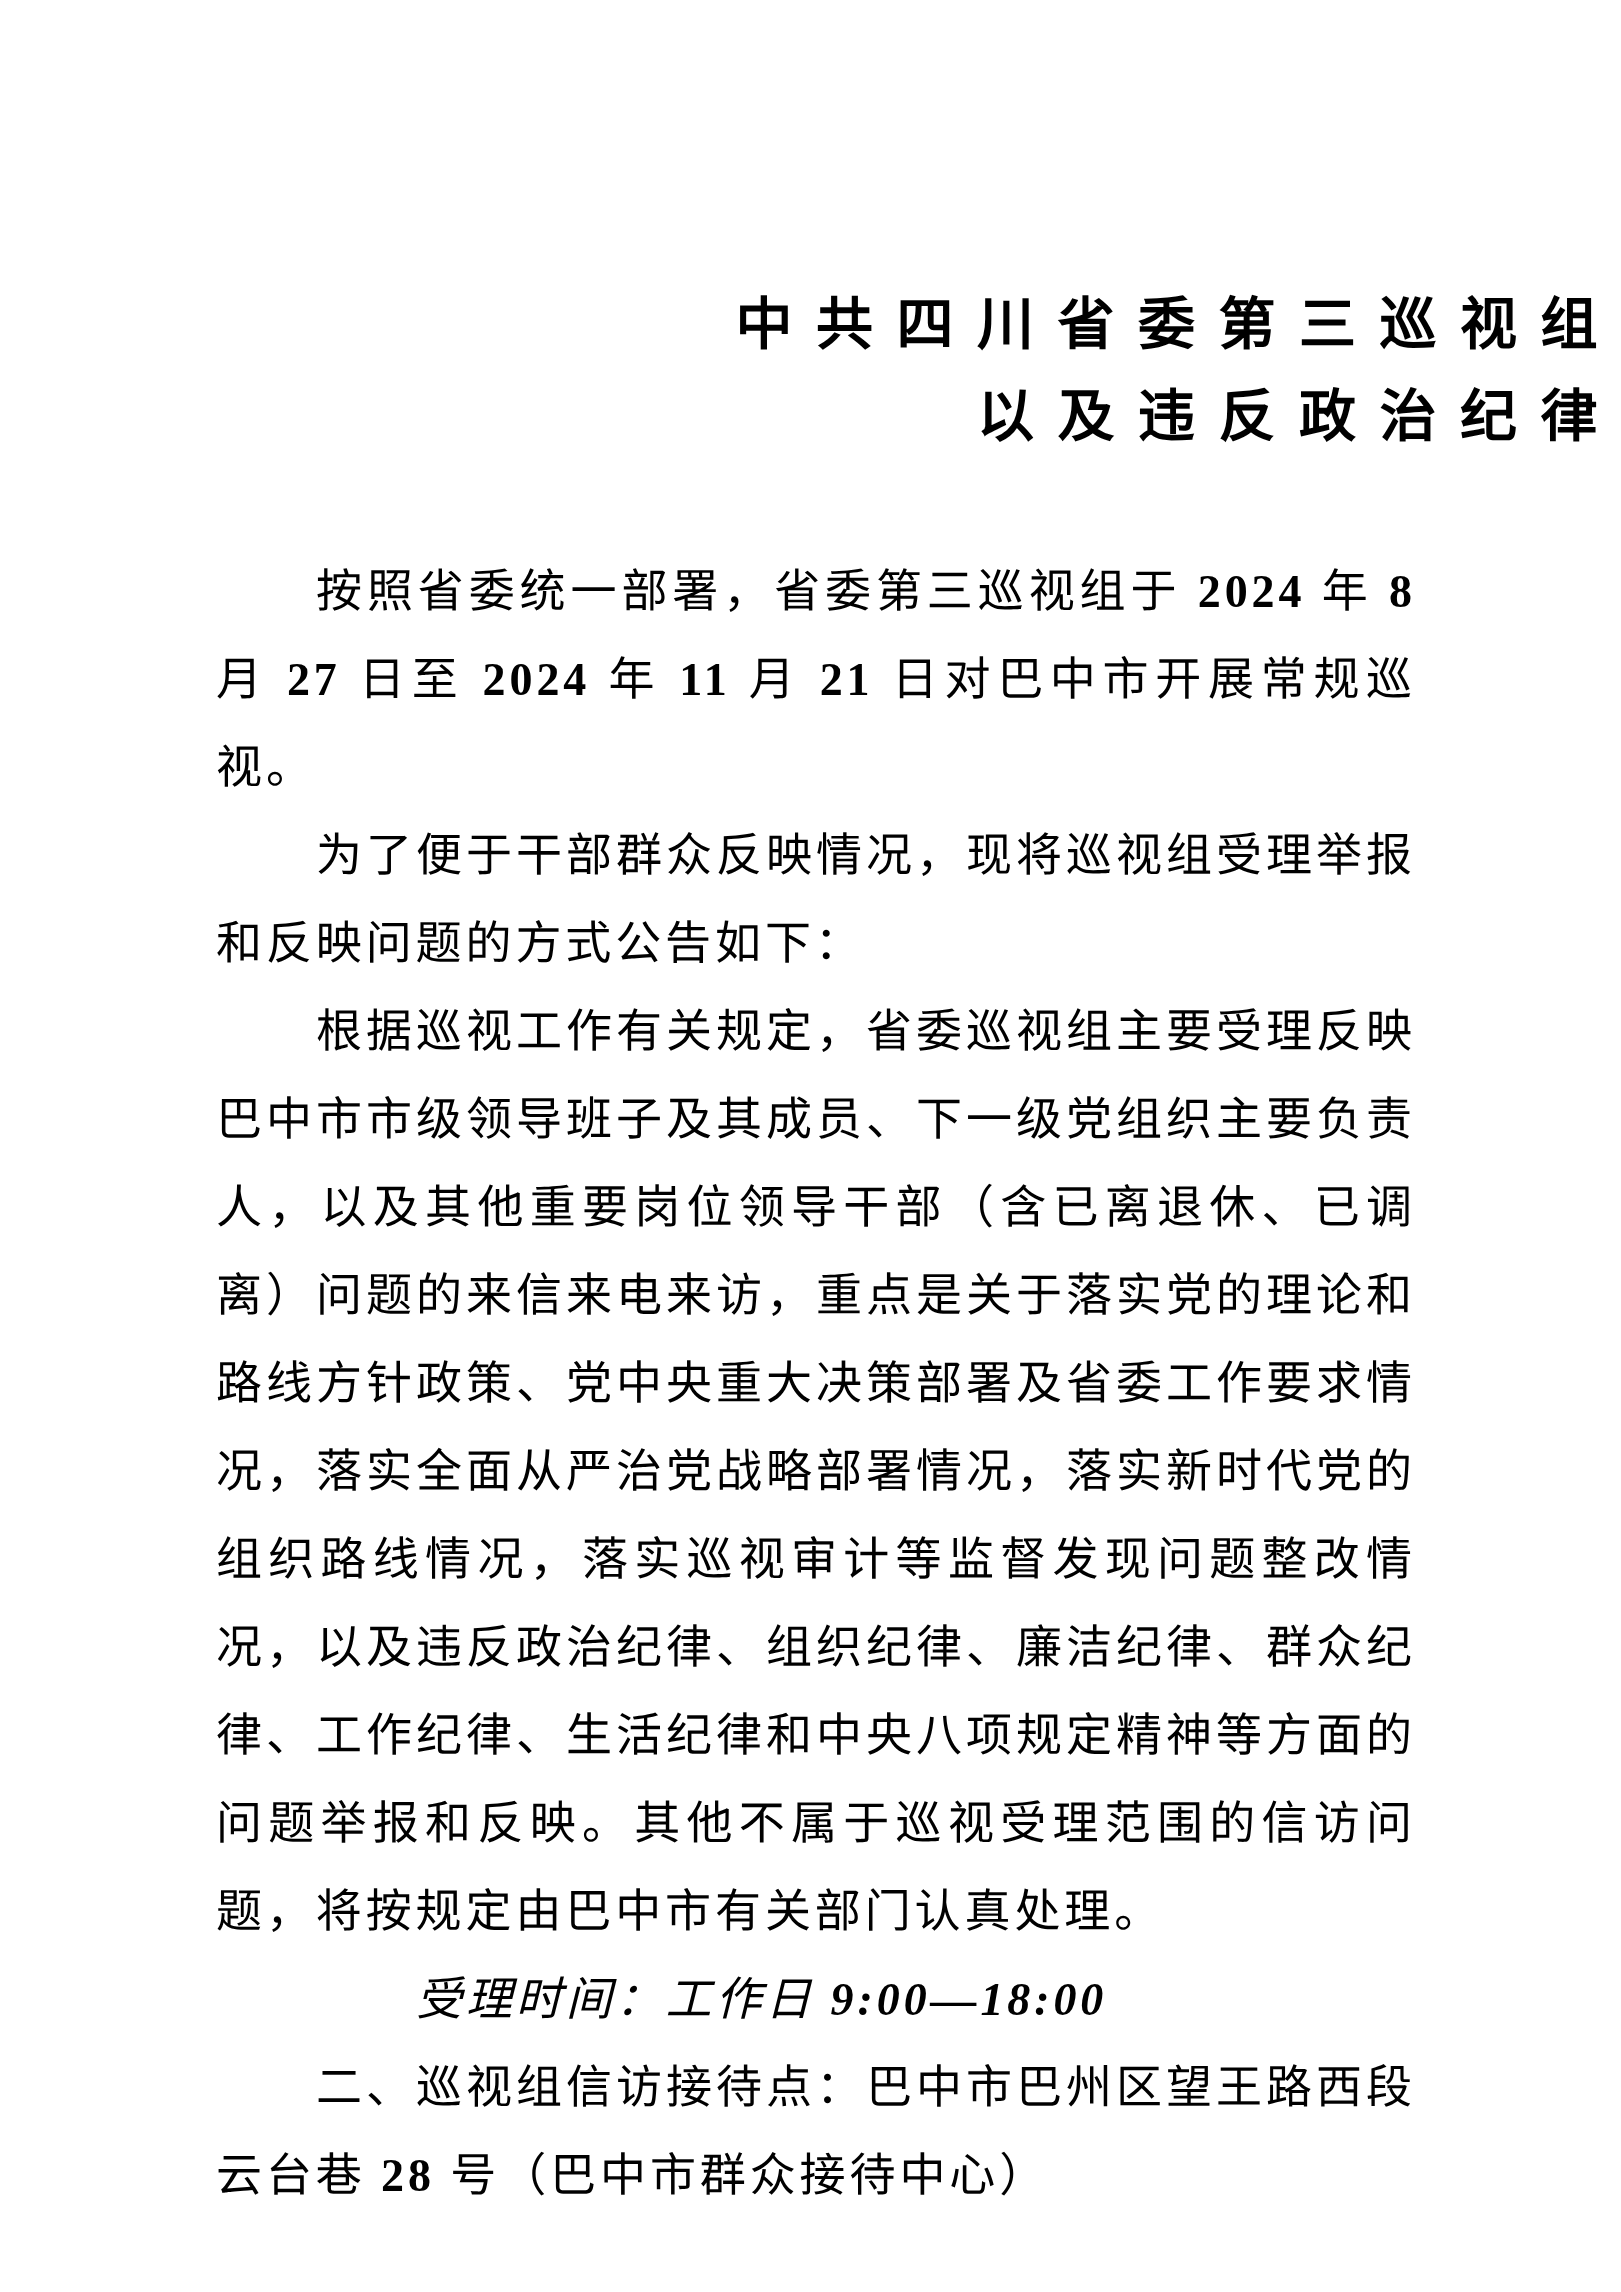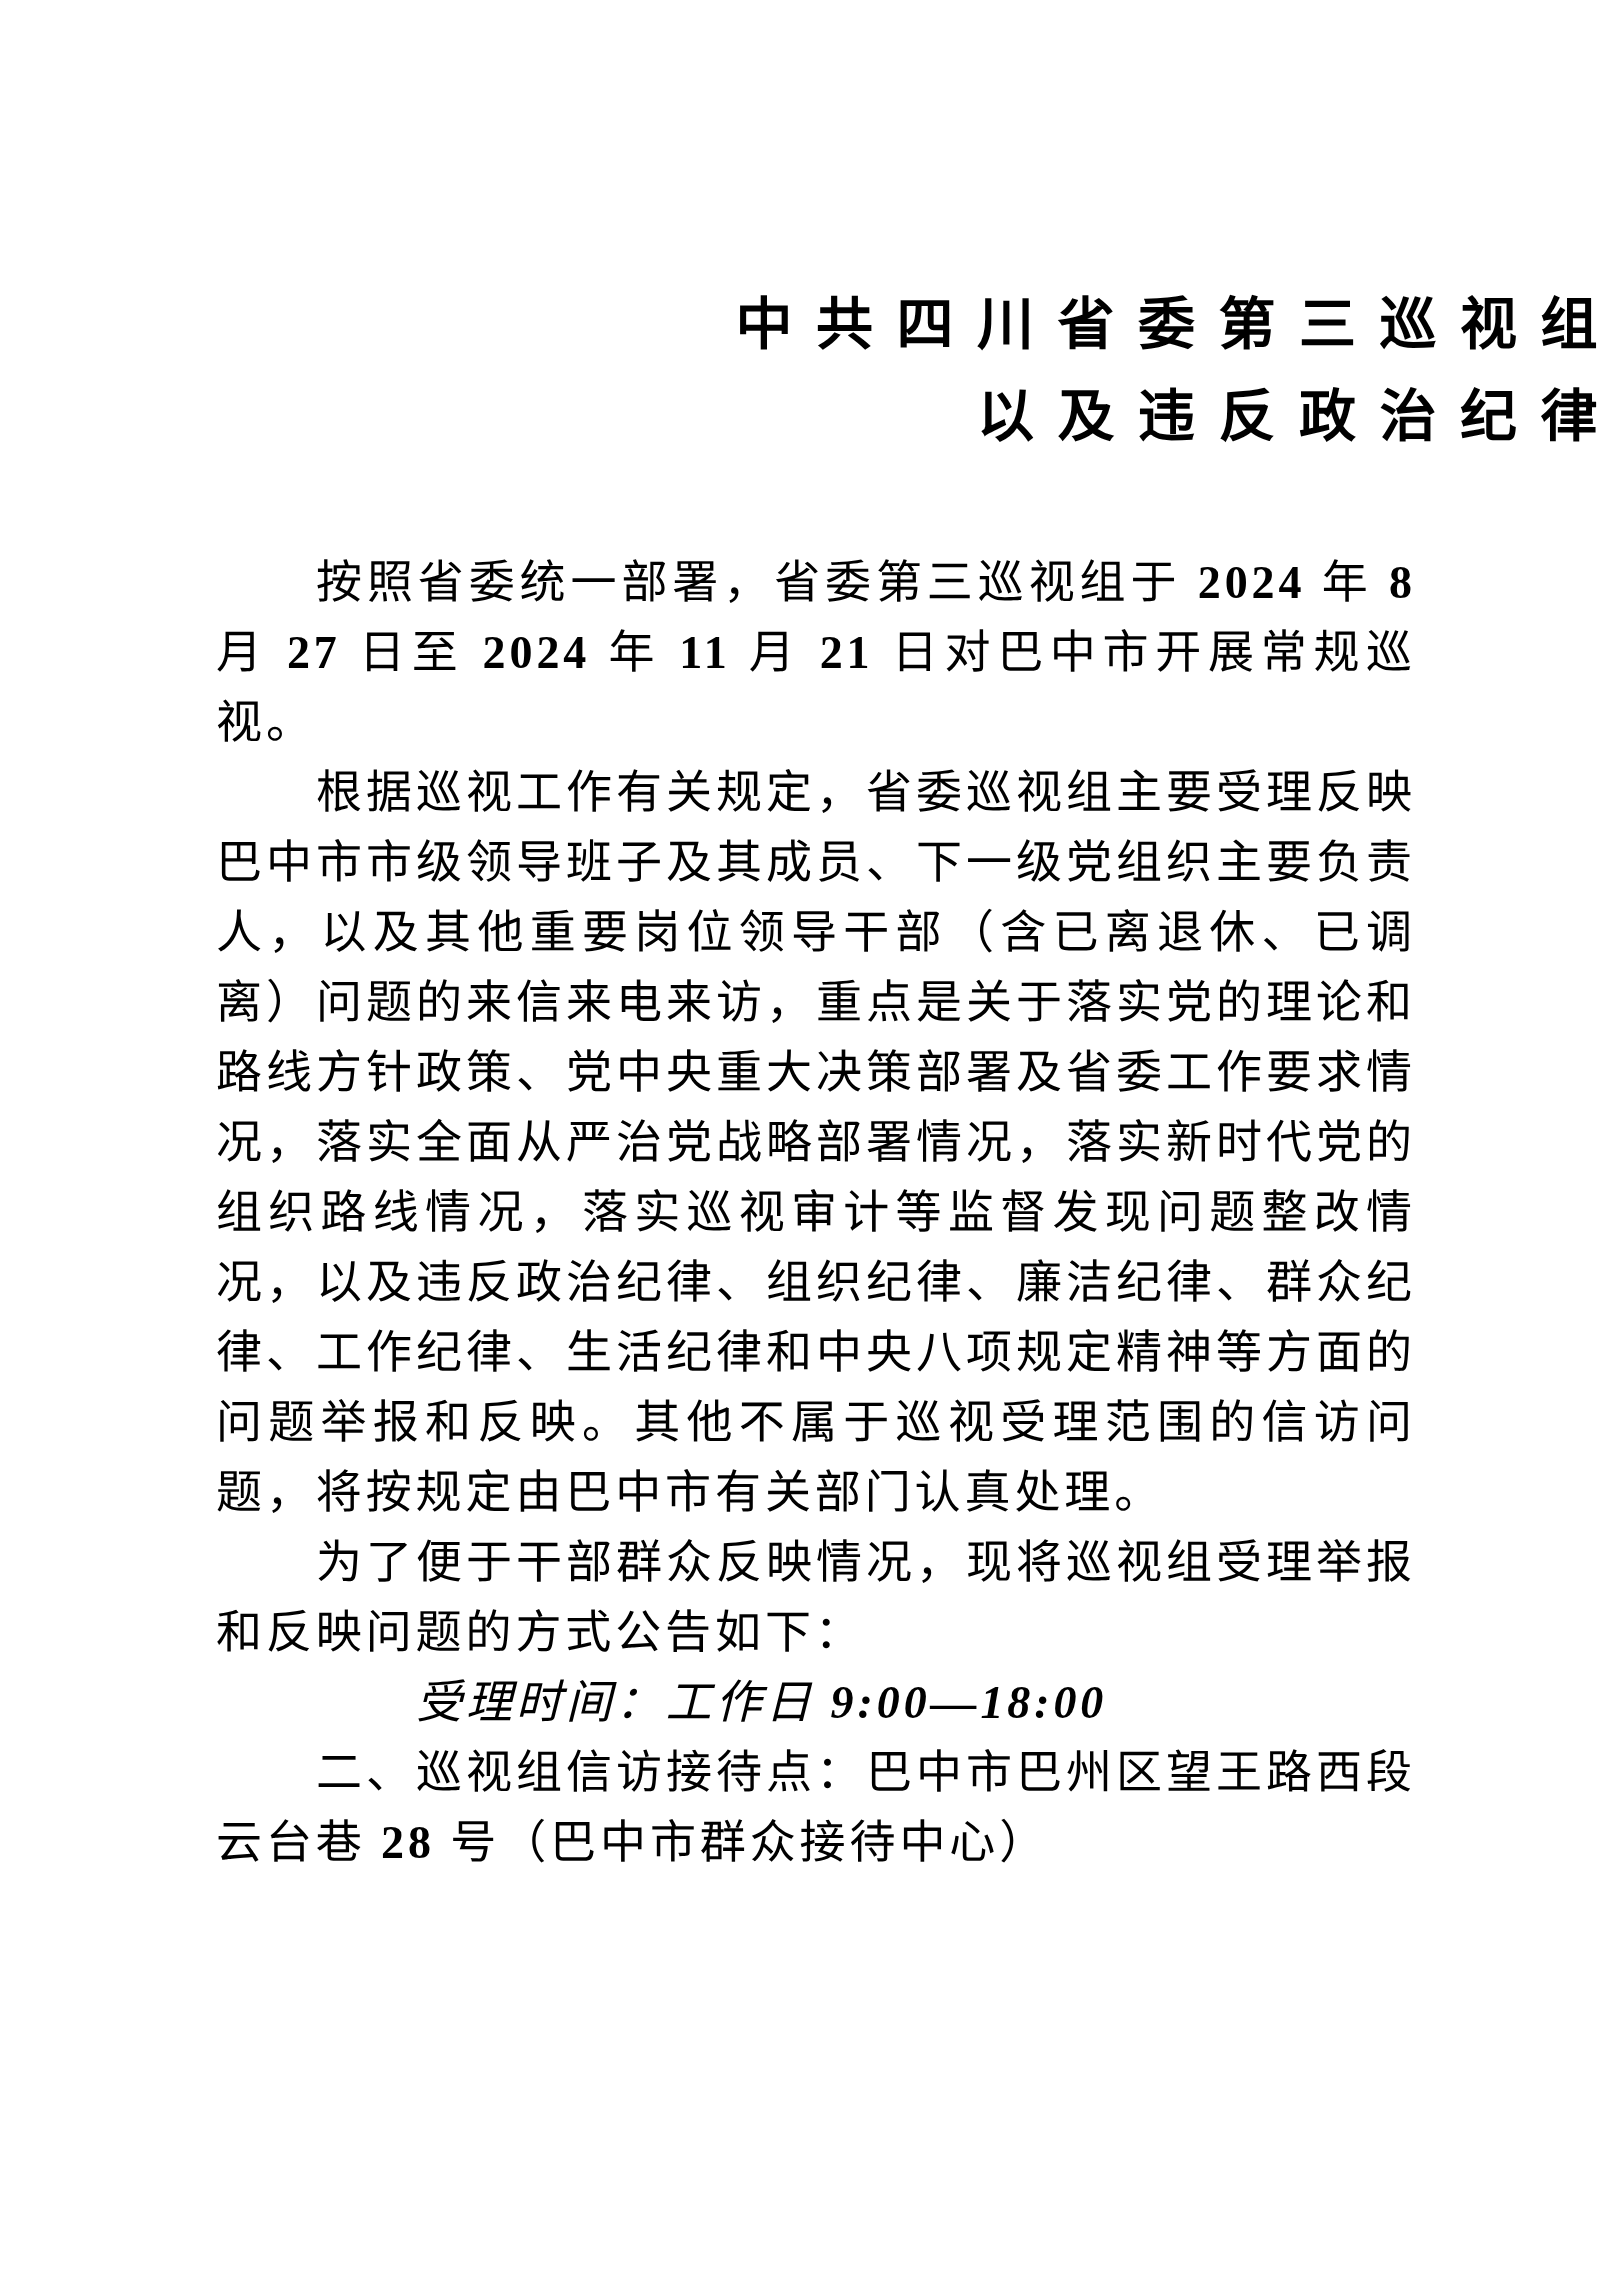--- a/index.html
+++ b/index.html
@@ -26,21 +26,21 @@
     font-size: 57px;
     line-height: 92px;
     font-weight: 700;
     letter-spacing: 23.5px;
     padding-left: 23.5px; 
     white-space: nowrap;
   }
   .content {
     margin: 85px 205px 0 216px;
     font-size: 46px;
-    line-height: 70px;
+    line-height: 88px;
     letter-spacing: 3.9px;
     text-align: justify;
     text-justify: inter-character;
   }
   .content p {
     margin: 0;
     padding: 0;
     text-indent: 100px; 
   }
   .content p.indent-4 {
@@ -54,19 +54,19 @@
 </head>
 <body>
 
 <div class="page">
   <div class="title-block">
     <div class="title-line">中共四川省委第三巡视组</div>
     <div class="title-line">以及违反政治纪律</div>
   </div>
   <div class="content">
       <p><span>按照省委统一部署，省委第三巡视组于 </span><span class="b">2024</span><span> 年 </span><span class="b">8</span><span> 月 </span><span class="b">27</span><span> 日至 </span><span class="b">2024</span><span> 年 </span><span class="b">11</span><span> 月 </span><span class="b">21</span><span> 日对巴中市开展常规巡视。</span></p>
+      <p><span>为了便于干部群众反映情况，现将巡视组受理举报和反映问题的方式公告如下：</span></p>
       <p><span>根据巡视工作有关规定，省委巡视组主要受理反映巴中市市级领导班子及其成员、下一级党组织主要负责人，以及其他重要岗位领导干部（含已离退休、已调离）问题的来信来电来访，重点是关于落实党的理论和路线方针政策、党中央重大决策部署及省委工作要求情况，落实全面从严治党战略部署情况，落实新时代党的组织路线情况，落实巡视审计等监督发现问题整改情况，以及违反政治纪律、组织纪律、廉洁纪律、群众纪律、工作纪律、生活纪律和中央八项规定精神等方面的问题举报和反映。其他不属于巡视受理范围的信访问题，将按规定由巴中市有关部门认真处理。</span></p>
-      <p><span>为了便于干部群众反映情况，现将巡视组受理举报和反映问题的方式公告如下：</span></p>
       <p class="indent-4"><span>受理时间：工作日 </span><span class="b">9:00—18:00</span></p>
       <p><span>二、巡视组信访接待点：巴中市巴州区望王路西段云台巷 </span><span class="b">28</span><span> 号（巴中市群众接待中心）</span></p>
     </div>
 </div>
 
 
 </body></html>

